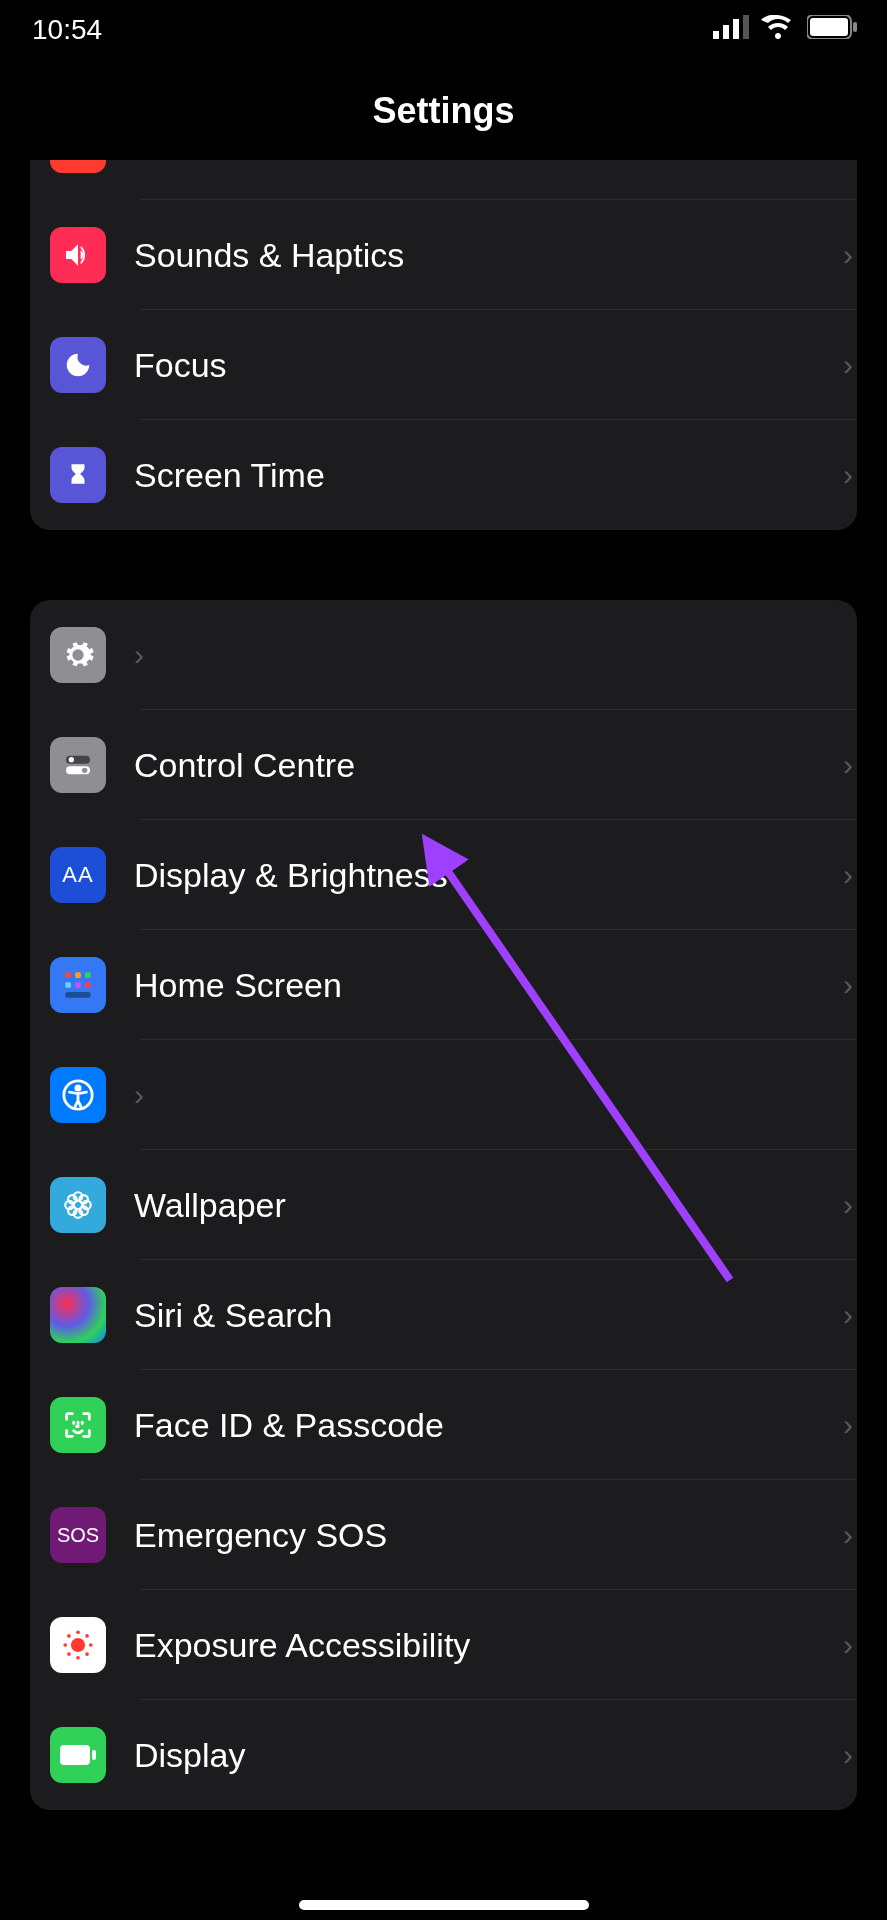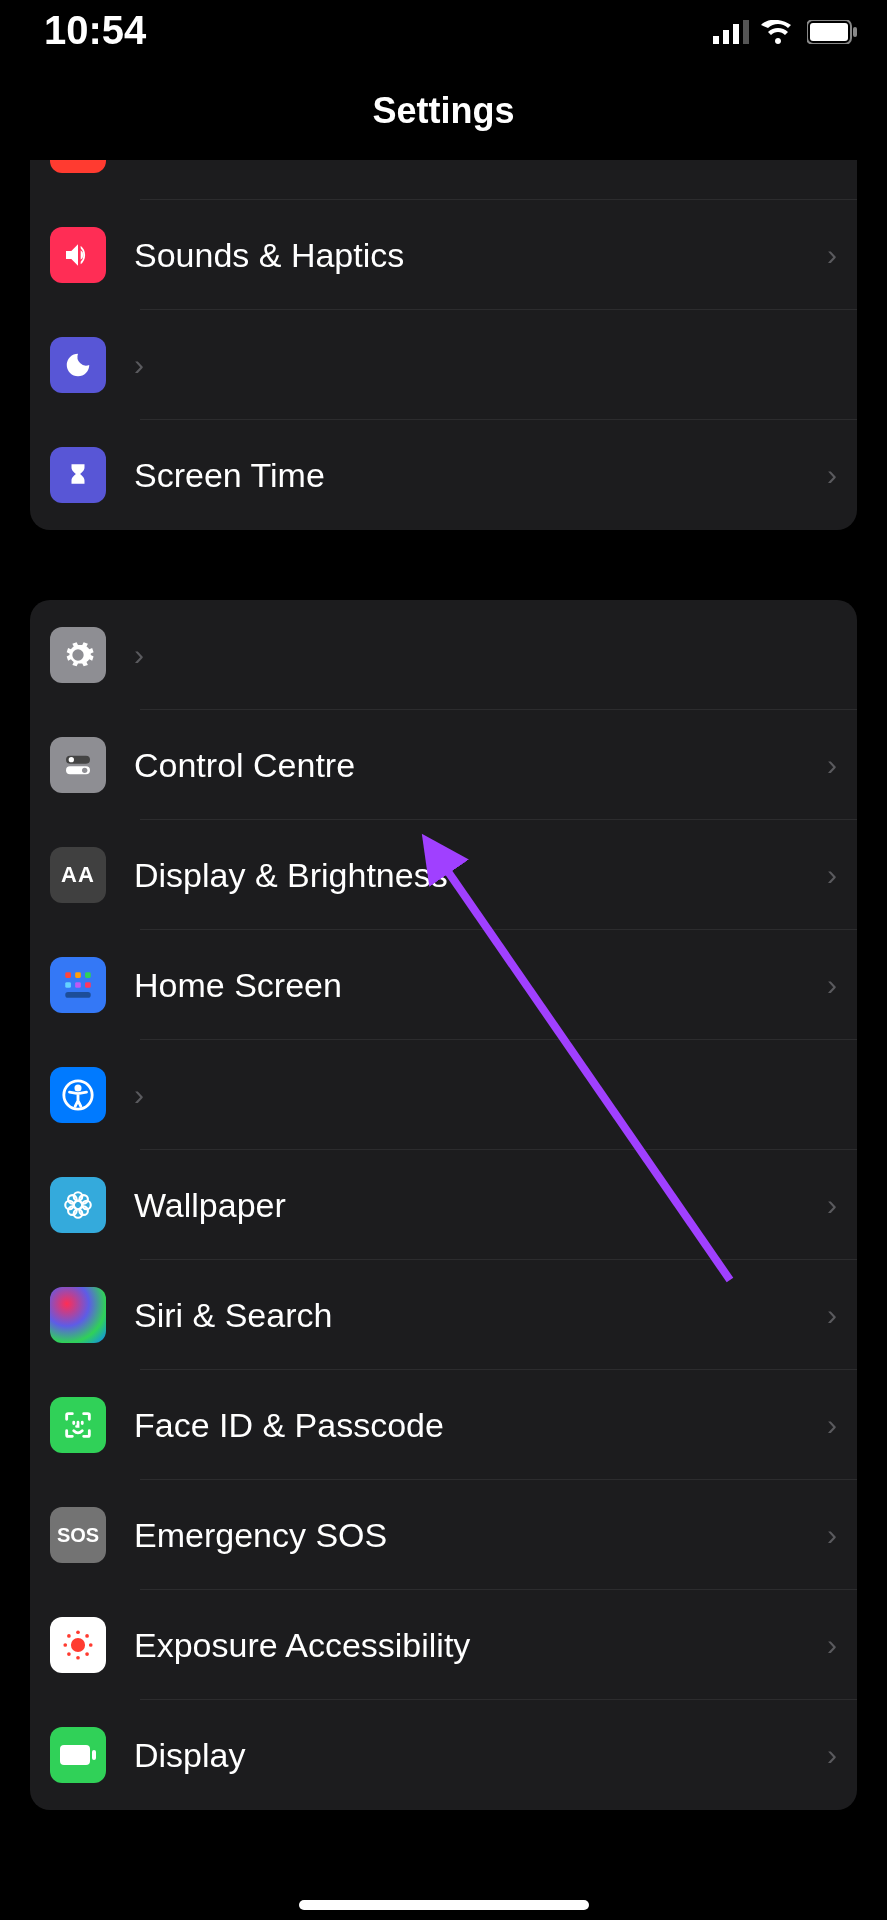--- a/index.html
+++ b/index.html
@@ -12,23 +12,23 @@
     overflow: hidden;
     position: relative;
   }
   .status-bar {
     position: absolute;
     top: 0; left: 0; right: 0;
     height: 60px;
     display: flex;
     align-items: center;
     justify-content: space-between;
-    padding: 0 30px 0 44px;
-    font-weight: 700;
-    font-size: 40px;
+    padding: 0 30px 0 32px;
+    font-weight: 400;
+    font-size: 28px;
     z-index: 10;
   }
   .status-right { display:flex; align-items:center; gap:12px; }
   .nav-title {
     position: absolute;
     top: 90px;
     left: 0; right: 0;
     text-align: center;
     font-size: 36px;
     font-weight: 700;
@@ -46,21 +46,21 @@
     background: #1c1c1e;
     margin: 0 30px 70px 30px;
     border-radius: 20px;
     overflow: hidden;
   }
   .section:first-child { margin-top: 0; }
   .row {
     display: flex;
     align-items: center;
     height: 110px;
-    padding: 0 20px 0 20px;
+    padding: 0 4px 0 20px;
     position: relative;
   }
   .row:not(:last-child)::after {
     content: "";
     position: absolute;
     left: 110px;
     right: 0;
     bottom: 0;
     height: 1px;
     background: #2c2c2e;
@@ -156,20 +156,21 @@
       </div>
       <span class="row-label">Sounds &amp; Haptics</span>
       <span class="chevron">›</span>
     </div>
     <div class="row">
       <div class="icon-box" style="background:#5856d6">
         <svg width="30" height="30" viewBox="0 0 24 24" fill="#fff">
             <path d="M12 3a9 9 0 109 9 7 7 0 01-9-9z"></path>
           </svg>
       </div>
+      <span class="row-label">Focus</span>
       <span class="chevron">›</span>
     </div>
     <div class="row">
       <div class="icon-box" style="background:#5856d6">
         <svg width="26" height="32" viewBox="0 0 24 24" fill="#fff">
             <path d="M6 2h12v3c0 3-3 5-4 6 1 1 4 3 4 6v3H6v-3c0-3 3-5 4-6-1-1-4-3-4-6V2z"></path>
           </svg>
       </div>
       <span class="row-label">Screen Time</span>
       <span class="chevron">›</span>
@@ -191,21 +192,21 @@
             <rect x="3" y="5" width="18" height="6" rx="3" fill="#444"></rect>
             <circle cx="7" cy="8" r="2" fill="#fff"></circle>
             <rect x="3" y="13" width="18" height="6" rx="3" fill="#fff"></rect>
             <circle cx="17" cy="16" r="2" fill="#8e8e93"></circle>
           </svg>
       </div>
       <span class="row-label">Control Centre</span>
       <span class="chevron">›</span>
     </div>
     <div class="row">
-      <div class="icon-box" style="background:#404040;font-weight:700;font-size:22px;letter-spacing:1px">AA</div>
+      <div class="icon-box" style="background:#1d4ed8;font-weight:400;font-size:22px;letter-spacing:1px">AA</div>
       <span class="row-label">Display &amp; Brightness</span>
       <span class="chevron">›</span>
     </div>
     <div class="row">
       <div class="icon-box" style="background:#3478f6">
         <svg width="34" height="34" viewBox="0 0 24 24">
             <rect x="3" y="3" width="4" height="4" rx="1" fill="#ff453a"></rect>
             <rect x="10" y="3" width="4" height="4" rx="1" fill="#ff9f0a"></rect>
             <rect x="17" y="3" width="4" height="4" rx="1" fill="#30d158"></rect>
             <rect x="3" y="10" width="4" height="4" rx="1" fill="#64d2ff"></rect>
@@ -253,21 +254,21 @@
       <div class="icon-box" style="background:#30d158">
         <svg width="34" height="34" viewBox="0 0 24 24" fill="none" stroke="#fff" stroke-width="2" stroke-linecap="round">
             <path d="M4 8V5a1 1 0 011-1h3M16 4h3a1 1 0 011 1v3M20 16v3a1 1 0 01-1 1h-3M8 20H5a1 1 0 01-1-1v-3"></path>
             <path d="M9 10v1M15 10v1M12 10v3h-1M9 16c1 1 2 1.5 3 1.5s2-.5 3-1.5"></path>
           </svg>
       </div>
       <span class="row-label">Face ID &amp; Passcode</span>
       <span class="chevron">›</span>
     </div>
     <div class="row">
-      <div class="icon-box" style="background:#737373;font-weight:700;font-size:20px">SOS</div>
+      <div class="icon-box" style="background:#701a75;font-weight:400;font-size:20px">SOS</div>
       <span class="row-label">Emergency SOS</span>
       <span class="chevron">›</span>
     </div>
     <div class="row">
       <div class="icon-box" style="background:#ffffff">
         <svg width="34" height="34" viewBox="0 0 24 24">
             <circle cx="12" cy="12" r="5" fill="#ff3b30"></circle>
             <g fill="#ff3b30">
               <circle cx="12" cy="3" r="1.3"></circle>
               <circle cx="12" cy="21" r="1.3"></circle>

